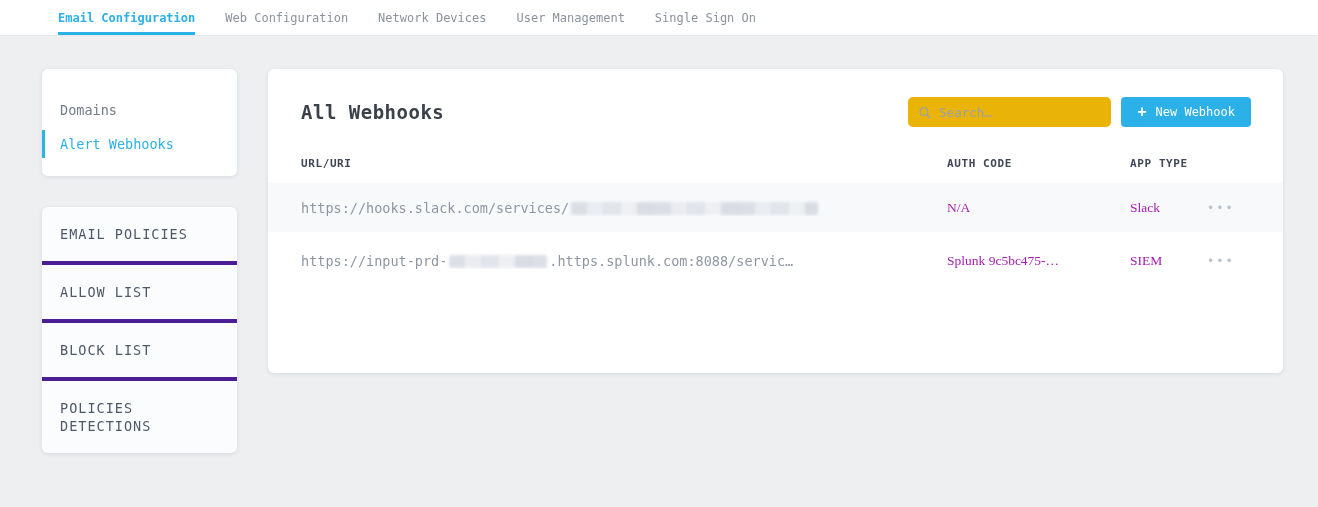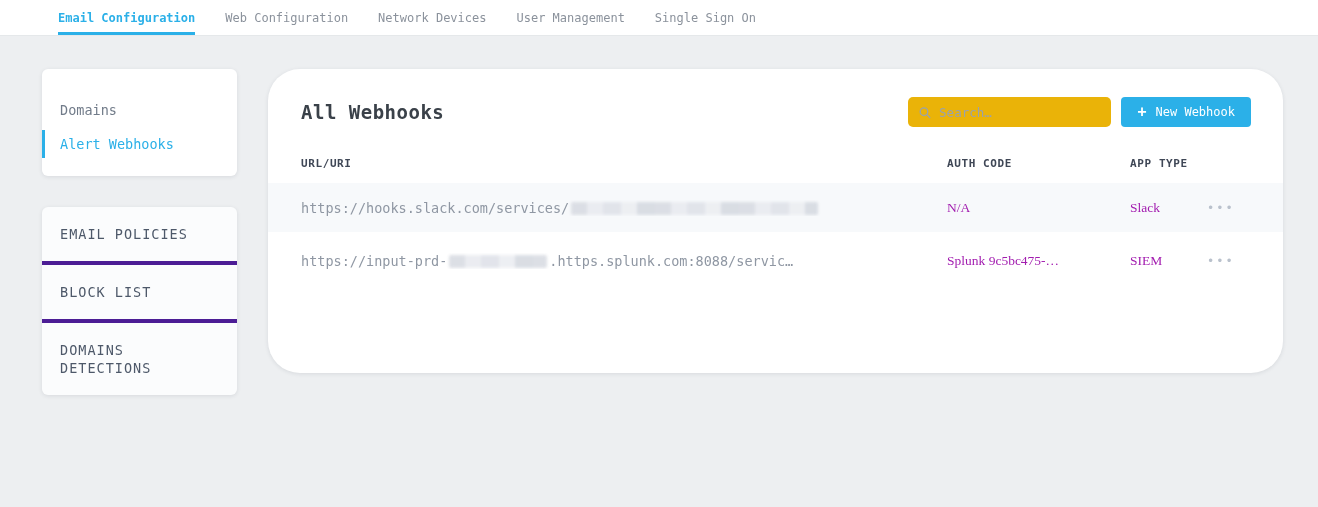--- a/index.html
+++ b/index.html
@@ -81,21 +81,21 @@
     font-size:13.5px;
     color:#4d5869;
     letter-spacing:1px;
     border-bottom:4px solid #4c1d95;
     cursor:pointer;
     line-height:18px;
   }
   .side-section:last-child { border-bottom:none; }
 
   
-  .main-card { flex:1; min-height:304px; padding-bottom:70px;border-radius:32px; }
+  .main-card { flex:1; min-height:304px; padding-bottom:70px; }
   .card-header {
     display:flex;
     align-items:center;
     padding:28px 32px 24px 33px;
   }
   .page-title {
     font-size:19px;
     font-weight:bold;
     color:#3a4149;
     letter-spacing:0.5px;
@@ -198,22 +198,23 @@
 <div class="layout">
 
   <aside class="sidebar">
     <div class="card side-card">
       <div class="side-item">Domains</div>
       <div class="side-item active">Alert Webhooks</div>
     </div>
 
     <div class="card side-group">
       <div class="side-section">EMAIL POLICIES</div>
+      <div class="side-section">ALLOW LIST</div>
       <div class="side-section">BLOCK LIST</div>
-      <div class="side-section">DOMAINS DETECTIONS</div>
+      <div class="side-section">POLICIES DETECTIONS</div>
     </div>
   </aside>
 
   <section class="card main-card">
 
     <div class="card-header">
       <h1 class="page-title">All Webhooks</h1>
       <div class="spacer"></div>
       <div class="search">
         <svg width="13" height="13" viewBox="0 0 14 14" fill="none">

